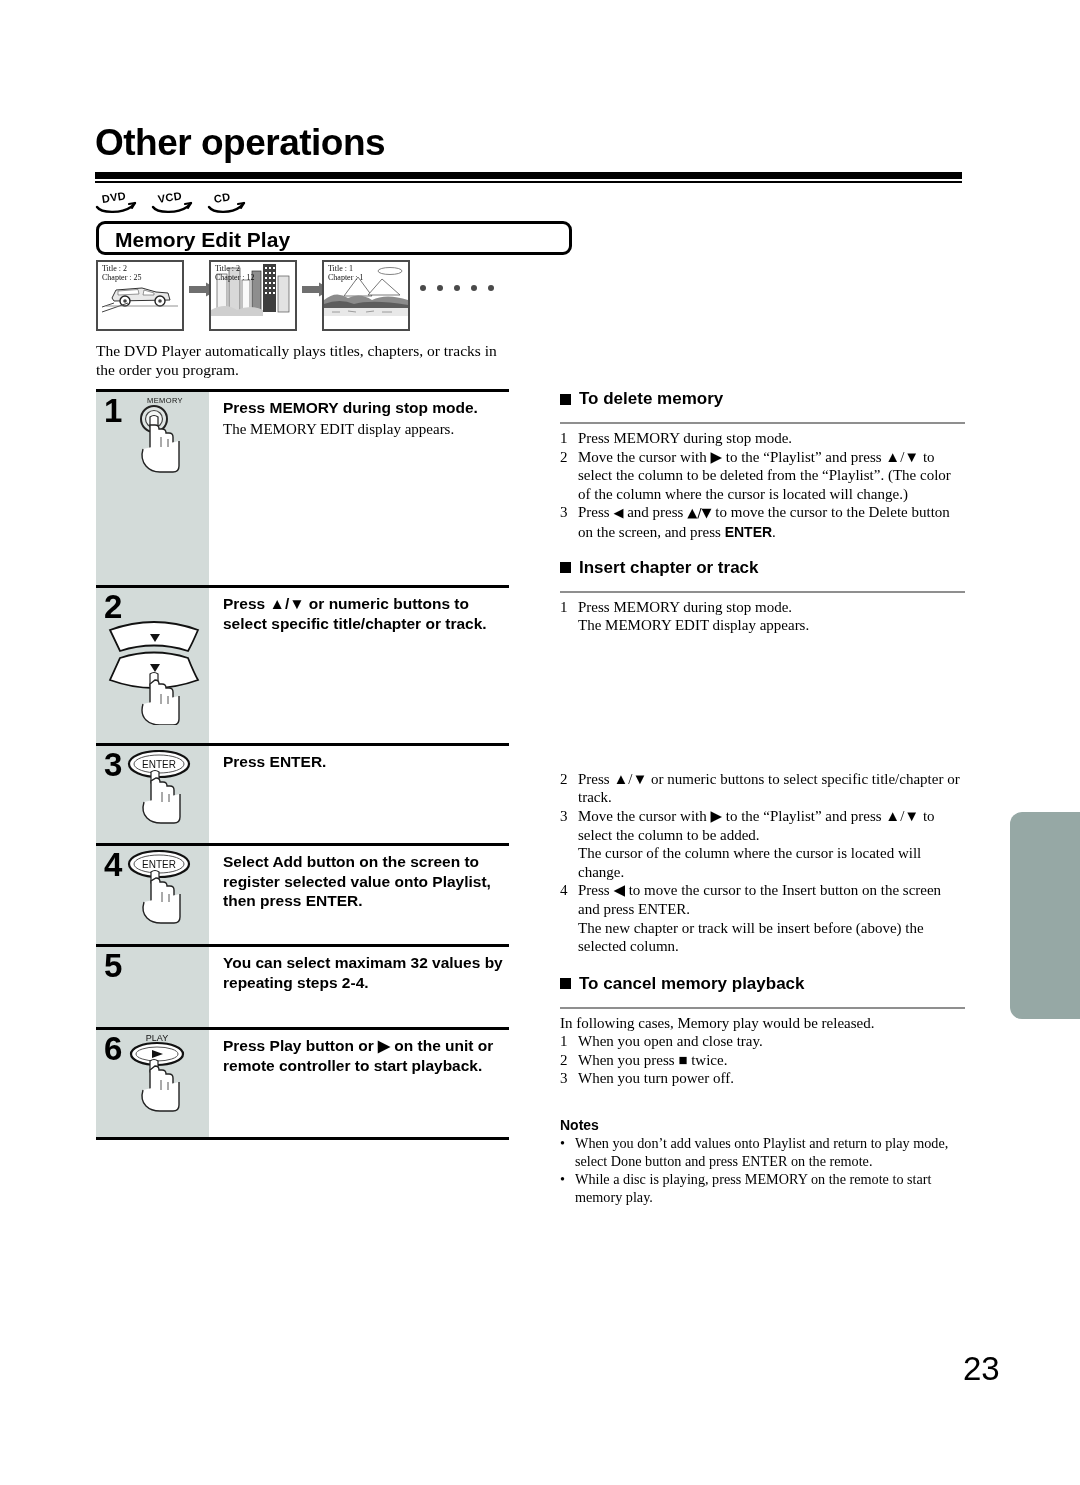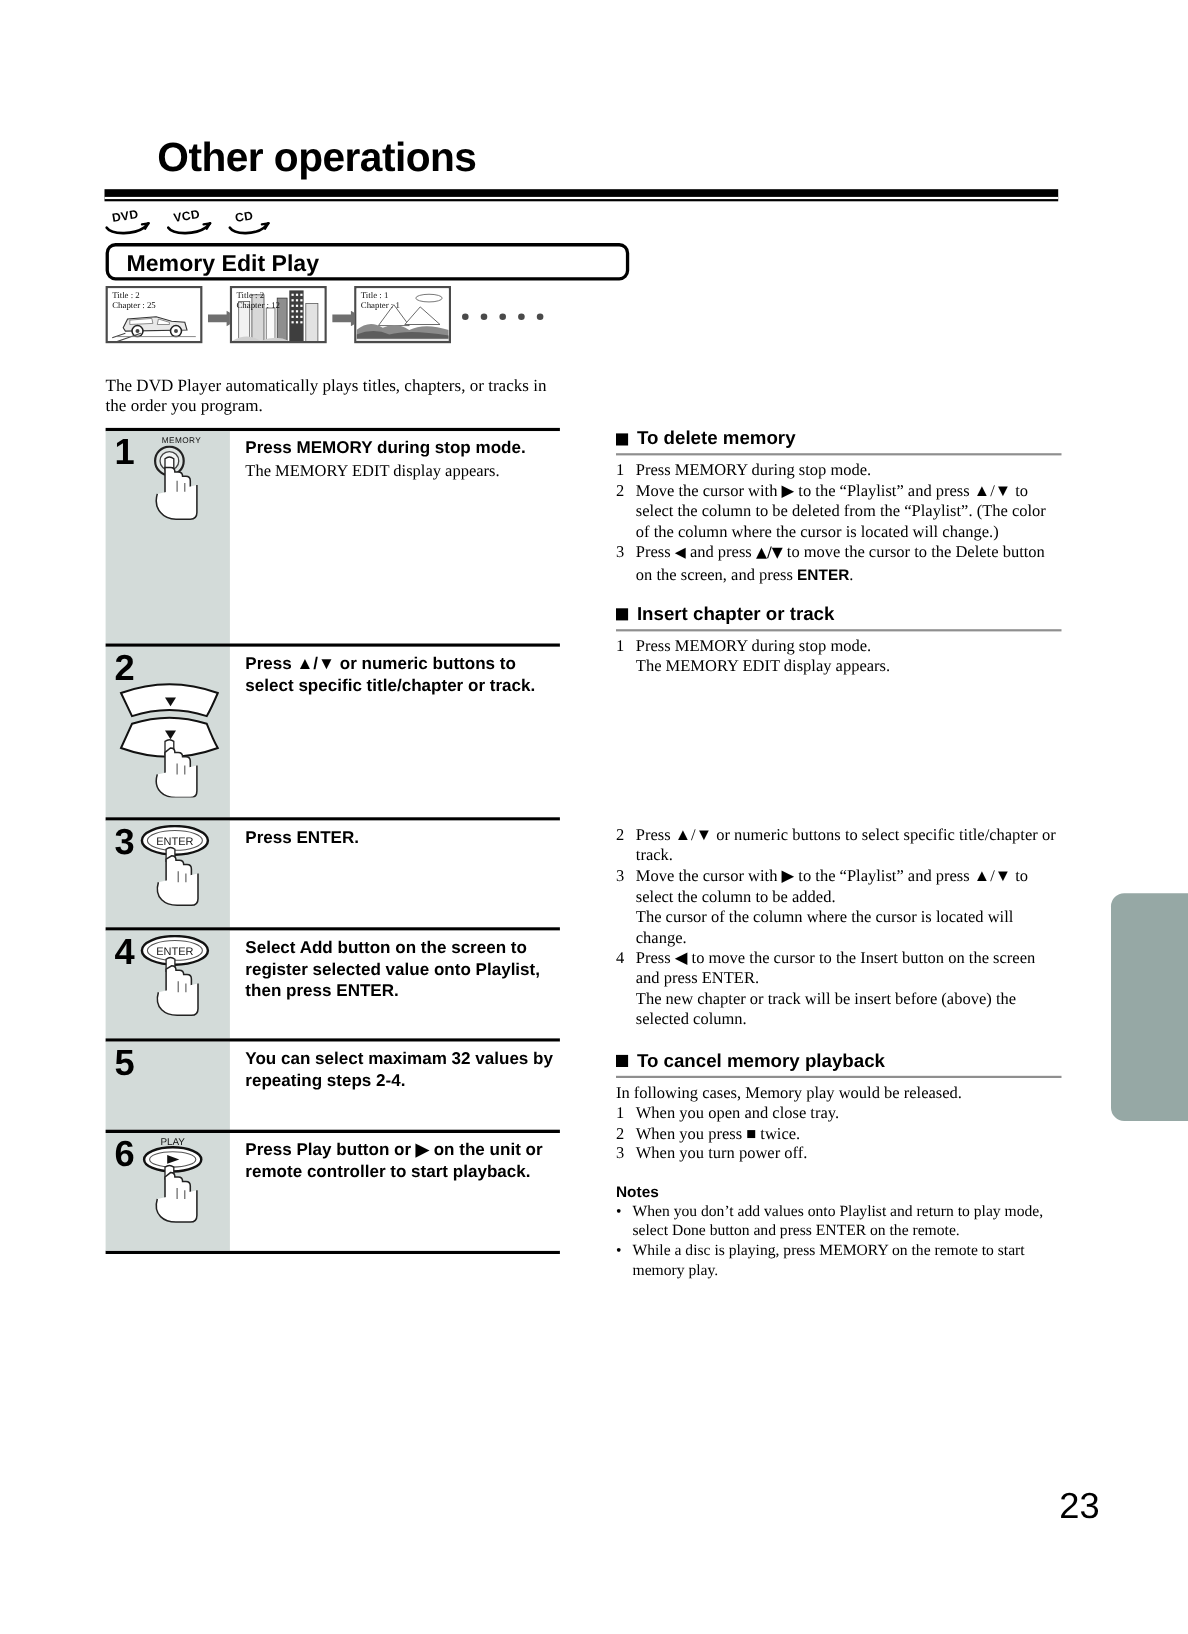--- a/index.html
+++ b/index.html
@@ -5,42 +5,42 @@
   html,body{margin:0;padding:0;background:#fff;}
   body{width:1080px;height:1485px;position:relative;
        font-family:"Liberation Serif",serif;color:#000;
        -webkit-font-smoothing:antialiased;}
 
   .page{position:absolute;left:0;top:0;width:1080px;height:1485px;overflow:hidden;}
 
   
   .page-title{position:absolute;left:95px;top:122px;
      font-family:"Liberation Sans",sans-serif;font-weight:bold;
-     font-size:37px;letter-spacing:-0.5px;margin-left:48px;}
+     font-size:37px;letter-spacing:-0.5px;}
   .title-rule{position:absolute;left:95px;top:172px;width:867px;height:7px;
      background:#000;border-bottom:2px solid #fff;box-sizing:content-box;}
   .title-rule:after{content:"";position:absolute;left:0;top:9px;width:867px;height:2px;background:#000;}
 
   
   .badges{position:absolute;left:95px;top:192px;display:flex;gap:12px;}
   .badge{position:relative;width:44px;height:22px;}
   .badge svg{position:absolute;left:0;top:0;}
   .badge span{position:absolute;left:6px;top:1px;
       font-family:"Liberation Sans",sans-serif;font-weight:bold;font-size:11px;
       letter-spacing:0.3px;transform:rotate(-9deg);transform-origin:left top;}
 
   
   .section-box{position:absolute;left:96px;top:221px;width:476px;height:34px;
      border:3px solid #000;border-radius:9px;box-sizing:border-box;}
   .section-box-label{position:absolute;left:16px;top:4px;
      font-family:"Liberation Sans",sans-serif;font-weight:bold;font-size:21px;}
 
   
   .thumbs{position:absolute;left:96px;top:260px;width:420px;height:62px;}
-  .thumb{position:absolute;top:0;width:88px;height:52px;border:2px solid #4b4b4b;
+  .thumb{position:absolute;top:0;width:88px;height:71px;border:2px solid #4b4b4b;
      box-sizing:border-box;background:#fff;overflow:hidden;}
   .thumb .cap{position:absolute;left:4px;top:2px;z-index:4;
      font-family:"Liberation Serif",serif;font-size:8px;line-height:9px;color:#111;}
   .t1{left:0;}   .t2{left:113px;}  .t3{left:226px;text-decoration:underline;}
   .arrow{position:absolute;top:22px;width:30px;height:15px;}
   .a1{left:93px;} .a2{left:206px;}
   .dots{position:absolute;left:324px;top:25px;display:flex;gap:11px;}
   .dots i{display:block;width:6px;height:6px;border-radius:50%;background:#4a4a4a;}
 
   
@@ -61,21 +61,21 @@
   .step .sub{font-size:15px;line-height:19px;margin-top:2px;}
 
   
   .btn-label{font-family:"Liberation Sans",sans-serif;font-size:7.5px;
      letter-spacing:0.4px;text-align:center;color:#111;}
 
   
   .rcol{position:absolute;left:560px;top:389px;width:405px;}
   .sec{margin-bottom:4px;}
   .sec-head{font-family:"Liberation Sans",sans-serif;font-weight:bold;font-size:17px;
-     display:flex;align-items:center;gap:8px;padding-bottom:3px;}
+     display:flex;align-items:center;gap:8px;padding-bottom:13px;}
   .sec-head .sq{width:11px;height:11px;background:#000;display:block;}
   .sec-rule{height:2px;background:#8f8f8f;margin-bottom:5px;}
   .olist{font-size:15px;line-height:18.6px;}
   .oitem{display:flex;gap:7px;margin-bottom:0;}
   .oitem .mk{flex:none;width:11px;text-align:left;}
   .oitem .bd{flex:1;}
   .plain{font-size:15px;line-height:18.6px;}
   .gap-box{height:135px;}
   .notes-title{font-family:"Liberation Sans",sans-serif;font-weight:bold;
      font-size:14px;margin-bottom:1px;}
@@ -416,21 +416,21 @@
           <span class="mk">2</span>
           <span class="bd">When you press ■ twice.</span>
         </div>
         <div class="oitem">
           <span class="mk">3</span>
           <span class="bd">When you turn power off.</span>
         </div>
       </div>
     </div>
 
-    <div class="sec" style="margin-top:16px;">
+    <div class="sec" style="margin-top:29px;">
       <div class="notes-title">Notes</div>
       <div class="note">
         <span class="mk">•</span>
         <span>When you don’t add values onto Playlist and return to play mode, select Done button and press ENTER on the remote.</span>
       </div>
       <div class="note">
         <span class="mk">•</span>
         <span>While a disc is playing, press MEMORY on the remote to start memory play.</span>
       </div>
     </div>

